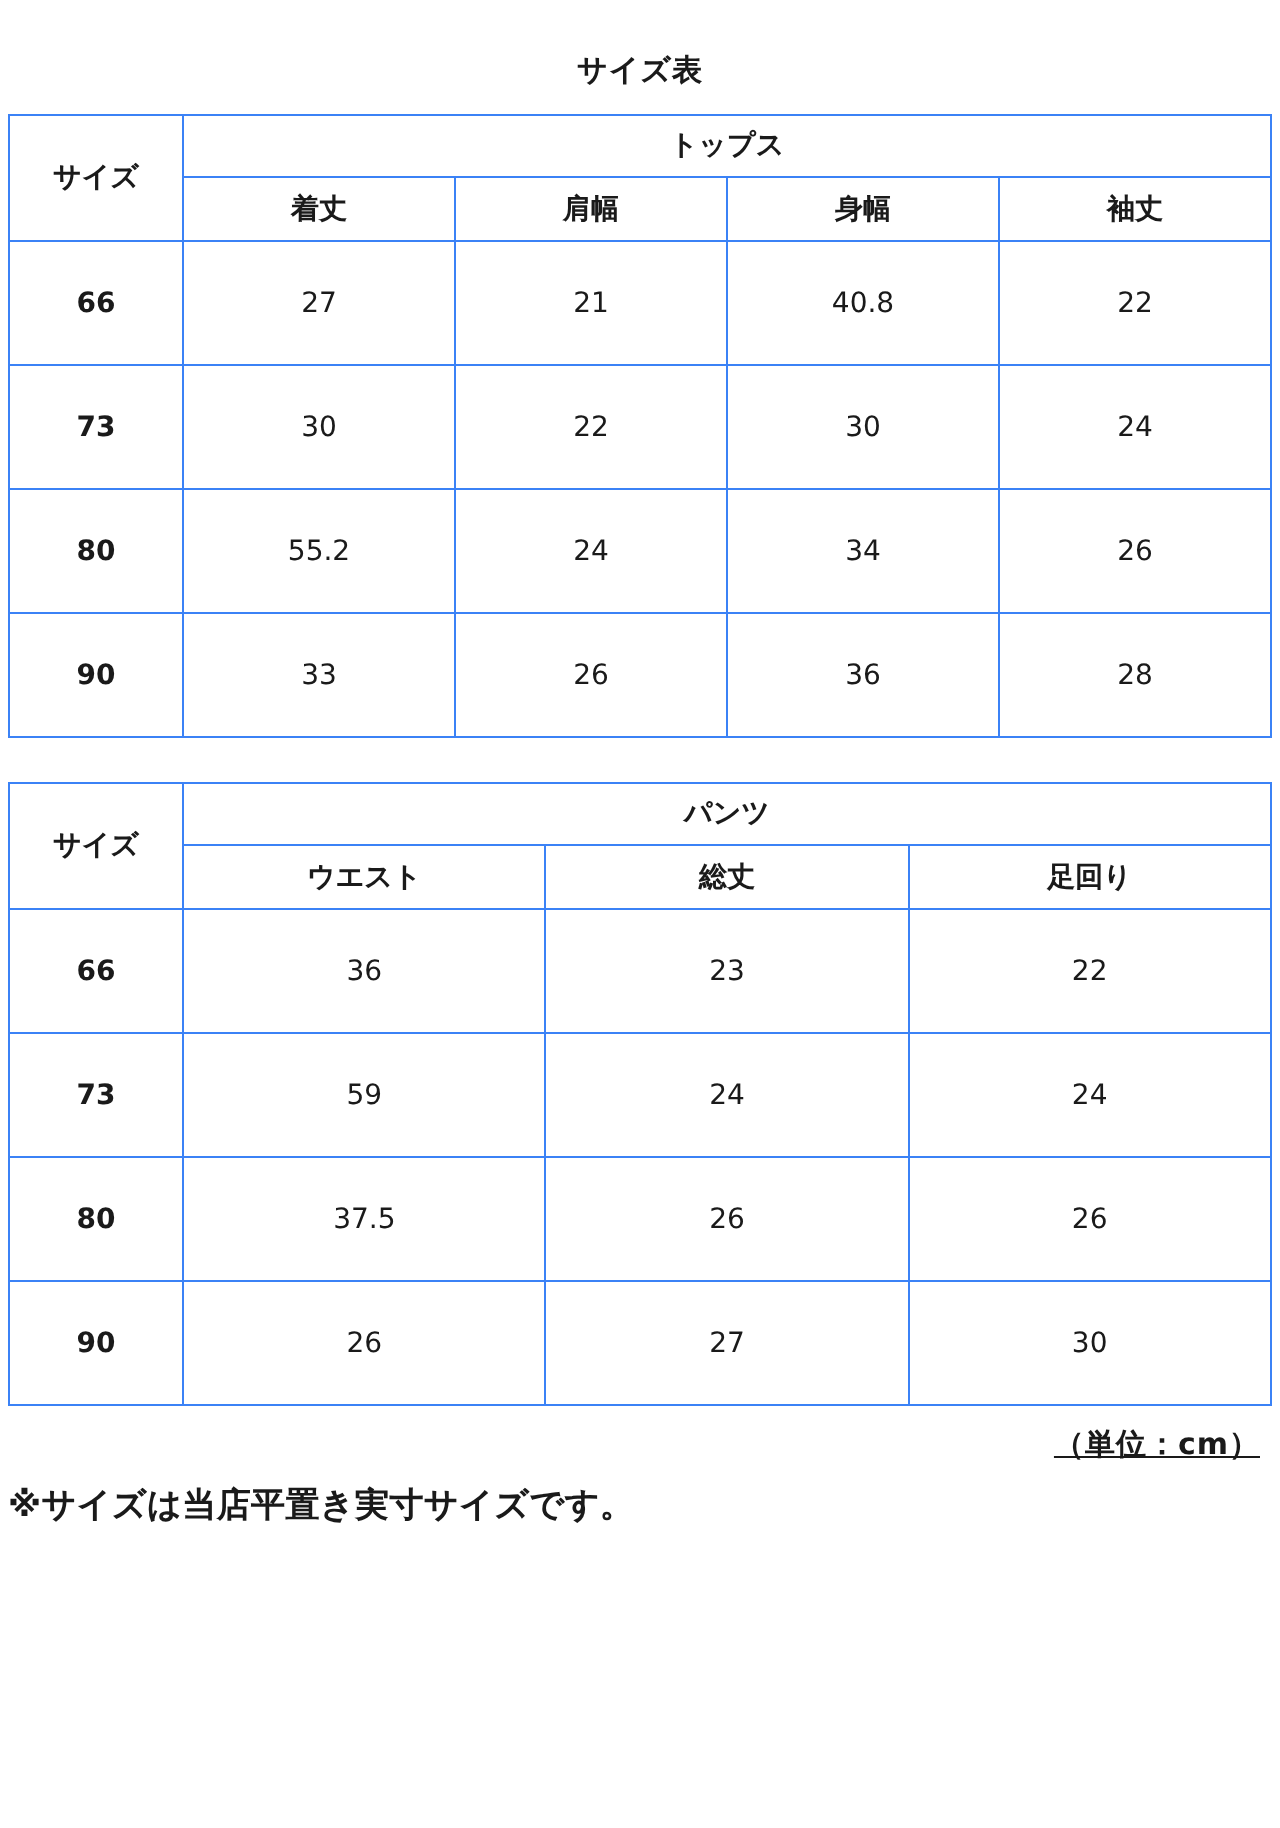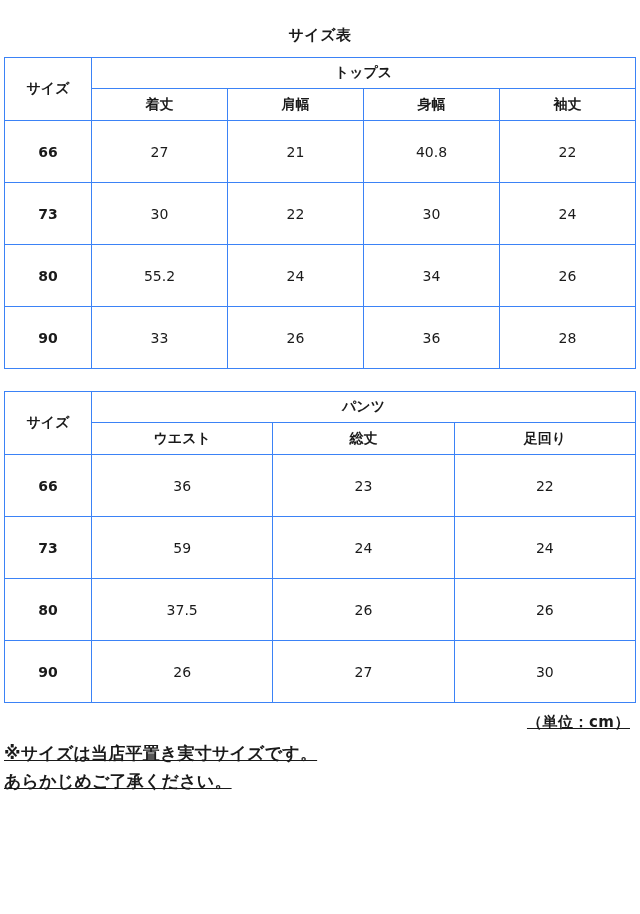--- a/index.html
+++ b/index.html
@@ -75,21 +75,20 @@
   }
   .notes {
     padding-top: 8px;
     font-size: 17px;
     font-weight: bold;
     line-height: 1.62;
     letter-spacing: 0.2px;
   }
   .notes div {
     white-space: nowrap;
-    text-decoration: underline;
   }
 </style>
 </head>
 <body>
 
 <div class="page">
 
   <div class="title">サイズ表</div>
 
   <table class="sizetable tops">
@@ -172,16 +171,15 @@
         <td>27</td>
         <td>30</td>
       </tr>
     </tbody>
   </table>
 
   <div class="unit">（単位：cm）</div>
 
   <div class="notes">
     <div>※サイズは当店平置き実寸サイズです。</div>
-    <div>あらかじめご了承ください。</div>
   </div>
 
 </div>
 
 </body></html>

